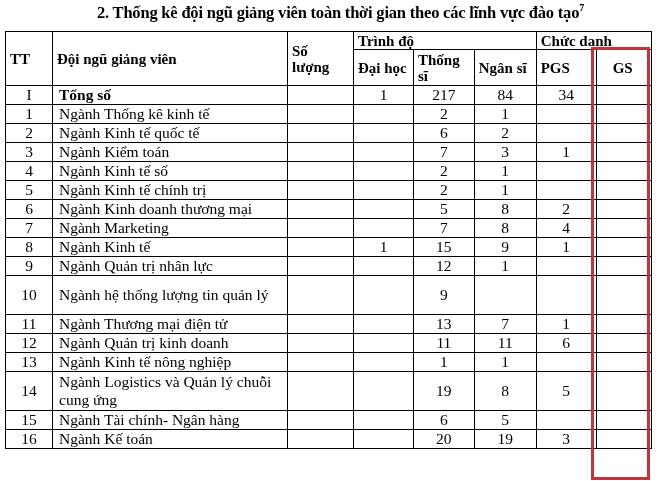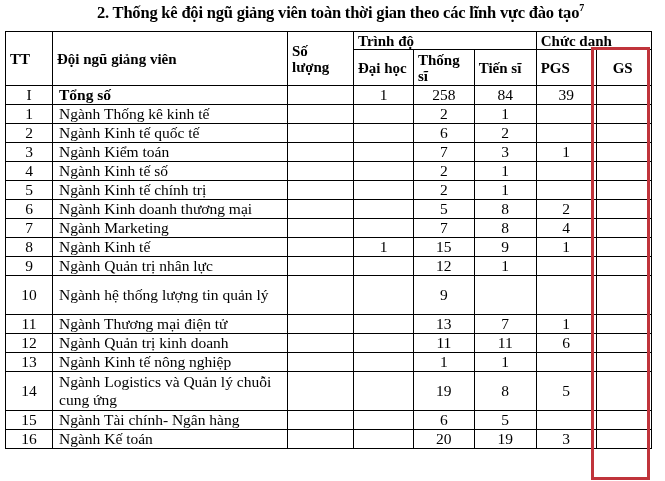--- a/index.html
+++ b/index.html
@@ -39,34 +39,34 @@
     <tr class="hd1">
       <th rowspan="2" class="c">TT</th>
       <th rowspan="2">Đội ngũ giảng viên</th>
       <th rowspan="2" style="padding-right:18px">Số lượng</th>
       <th colspan="3" class="c">Trình độ</th>
       <th colspan="2">Chức danh</th>
     </tr>
     <tr class="hd2">
       <th style="padding-right:6px">Đại học</th>
       <th style="padding-right:14px">Thống sĩ</th>
-      <th class="c">Tiến sĩ</th>
+      <th class="c">Ngân sĩ</th>
       <th>PGS</th>
       <th style="padding-left:16px">GS</th>
     </tr>
   </thead>
   <tbody>
     <tr class="r">
       <td class="n">I</td>
       <td class="name bold">Tổng số</td>
       <td class="n"></td>
       <td class="n">1</td>
-      <td class="n">258</td>
+      <td class="n">217</td>
       <td class="n">84</td>
-      <td class="n">39</td>
+      <td class="n">34</td>
       <td class="n"></td>
     </tr>
     <tr class="r">
       <td class="n">1</td>
       <td class="name">Ngành Thống kê kinh tế</td>
       <td class="n"></td>
       <td class="n"></td>
       <td class="n">2</td>
       <td class="n">1</td>
       <td class="n"></td>

